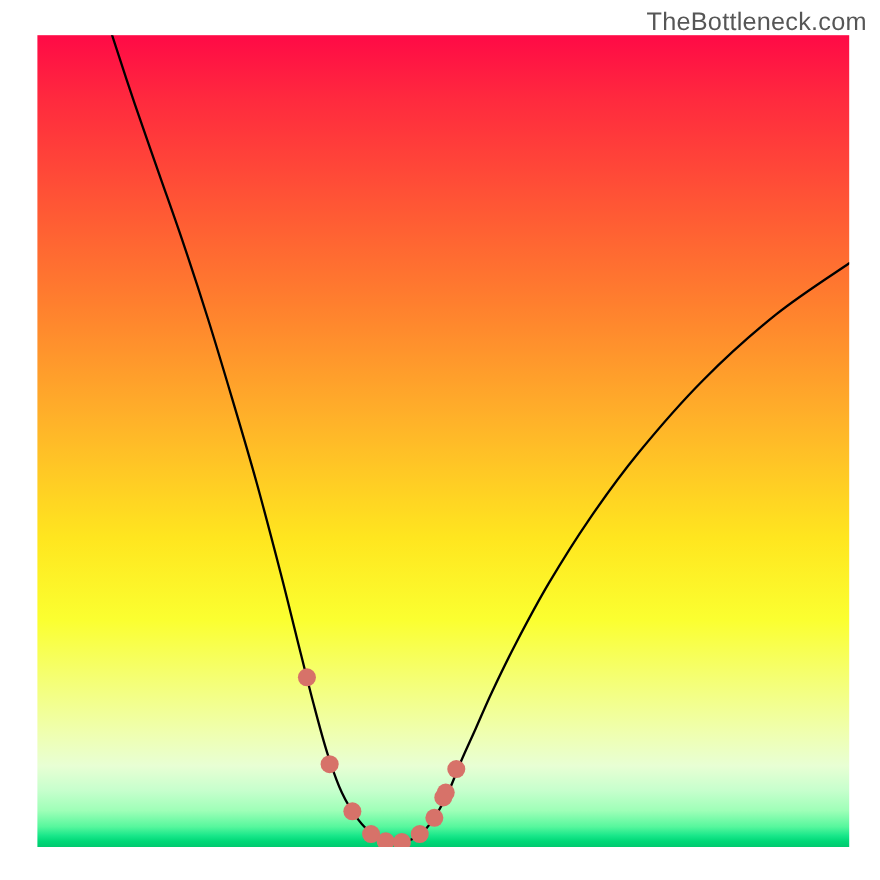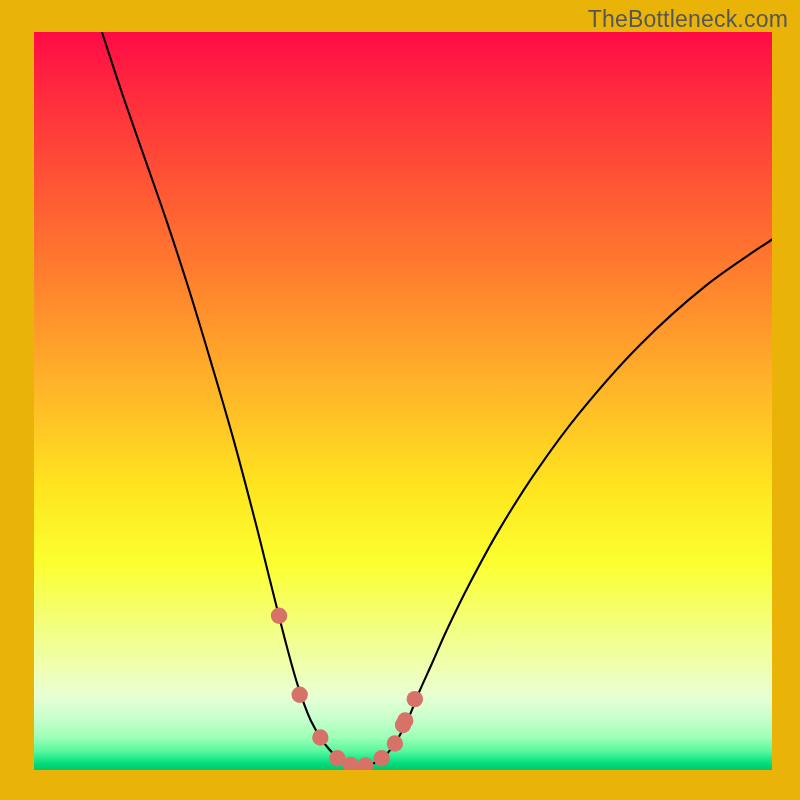--- a/index.html
+++ b/index.html
@@ -9,21 +9,21 @@
     height: 800px;
     background: #000;
     overflow: hidden;
   }
   .frame {
     position: absolute;
     left: 0;
     top: 0;
     width: 800px;
     height: 800px;
-    background: #eab308;
+    background: #ffffff;
   }
   .plot {
     position: absolute;
     left: 34px;
     top: 32px;
     width: 738px;
     height: 738px;
     background: linear-gradient(to bottom,
       #ff0a46 0%,
       #ff2a3e 8%,

